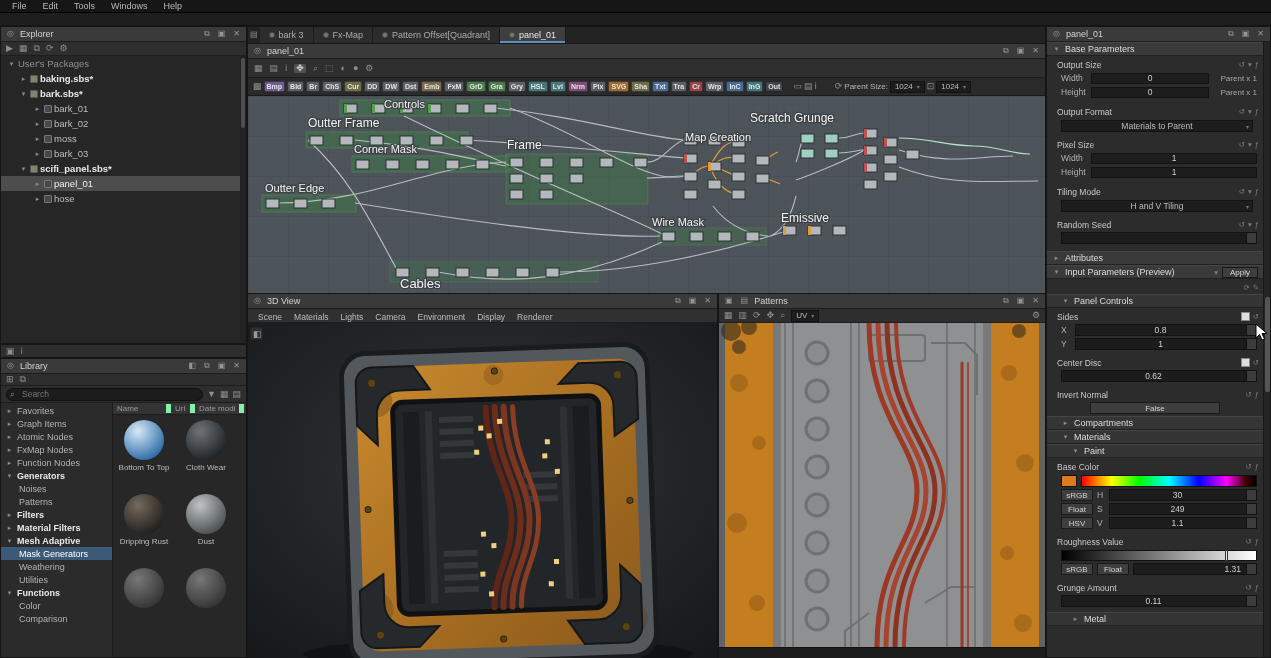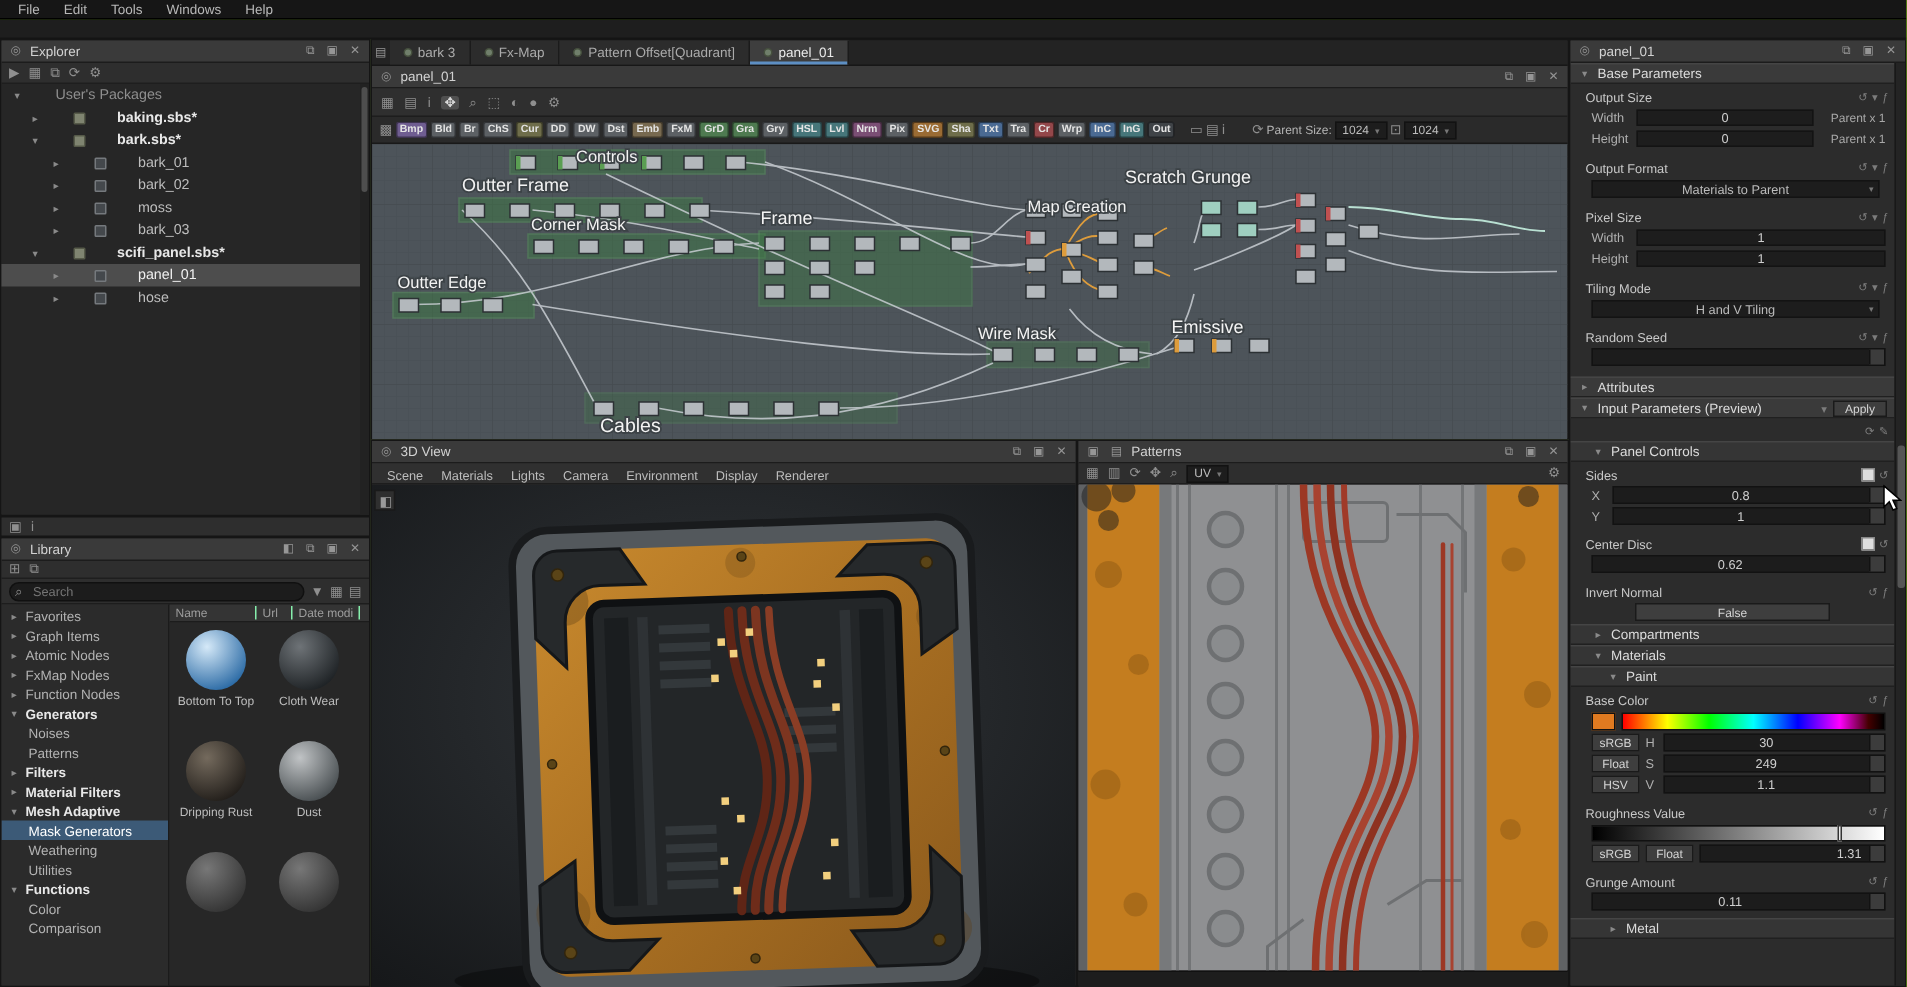--- a/index.html
+++ b/index.html
@@ -1,42 +1,42 @@
 <!DOCTYPE html>
 <html><head>
 <meta charset="utf-8">
 <style>
 *{box-sizing:border-box;margin:0;padding:0}
 body{margin:0;background:#0c0c0c}
-#app{position:relative;width:1271px;height:658px;background:#84cc16;font-family:"Liberation Sans",sans-serif;color:#c4c4c4;font-size:10px;overflow:hidden}
+#app{position:relative;width:1271px;height:658px;background:#a21caf;font-family:"Liberation Sans",sans-serif;color:#c4c4c4;font-size:10px;overflow:hidden}
 .menubar{position:absolute;left:0;top:0;width:100%;height:13px;background:#161616;display:flex;align-items:center;padding-left:4px;font-size:9px;color:#b8b8b8;z-index:40;border-bottom:1px solid #000}
 .menubar span{padding:0 8px;cursor:default}
 .strip{position:absolute;left:0;top:13px;width:100%;height:13px;background:#1e1e1e;border-bottom:1px solid #141414}
 .panel{position:absolute;background:#2a2a2a;border:1px solid #151515}
 .phead{height:15px;background:#3a3a3a;display:flex;align-items:center;gap:4px;padding:0 4px;font-size:9px;color:#d2d2d2;border-bottom:1px solid #1c1c1c}
 .grow{flex:1}
 .hicon{color:#969696;font-size:8px;line-height:1;padding:0 2px;cursor:pointer}
 .toolrow{height:14px;background:#2e2e2e;display:flex;align-items:center;gap:6px;padding:0 5px;border-bottom:1px solid #1e1e1e}
 .tico{color:#8f8f8f;font-size:9px;line-height:1;cursor:pointer}
 .tico.active{background:#505050;border-radius:2px;padding:0 2px;color:#ddd}
-.trow{height:15px;display:flex;align-items:center;gap:21px;font-size:9.5px;color:#bdbdbd;white-space:nowrap;cursor:default}
+.trow{height:15px;display:flex;align-items:center;gap:2px;font-size:9.5px;color:#bdbdbd;white-space:nowrap;cursor:default}
 .trow.sel{background:#4d4d4d;color:#f0f0f0}
 .tri{width:9px;color:#8a8a8a;font-size:7px;text-align:center;flex:none}
 .fico{width:8px;height:8px;background:#7f8470;border:1px solid #565a49;border-radius:1px;flex:none}
 .gico{width:8px;height:8px;background:#44484c;border:1px solid #75797d;border-radius:1px;flex:none}
 .bold{color:#e8e8e8;font-weight:bold}
 .dim{color:#8f8f8f}
 
 .lib-body{display:flex;height:calc(100% - 44px)}
 .lib-tree{width:112px;background:#2b2b2b;border-right:1px solid #1b1b1b;overflow:hidden;padding-top:1px}
 .lrow{height:13px;display:flex;align-items:center;gap:3px;font-size:9px;color:#b3b3b3;white-space:nowrap;cursor:default}
 .lrow.sel{background:#3c5a77;color:#fff}
 .lib-right{flex:1;display:flex;flex-direction:column;background:#272727;overflow:hidden}
 .cols{height:12px;background:#343434;display:flex;align-items:center;font-size:8px;color:#9d9d9d;border-bottom:1px solid #1c1c1c}
-.cols span{padding:0 4px;border-right:1px solid #86efac}
+.cols span{padding:0 4px;border-right:5px solid #86efac}
 .thumbs{flex:1;display:grid;grid-template-columns:1fr 1fr 1fr;align-content:start;overflow:hidden;padding-top:2px}
 .thumb{height:74px;display:flex;flex-direction:column;align-items:center;padding-top:3px;cursor:pointer}
 .sphere{width:40px;height:40px;border-radius:50%;background:radial-gradient(circle at 35% 28%,#777,#222)}
 .tlabel{font-size:8px;color:#bdbdbd;text-align:center;line-height:1.15;margin-top:3px;width:62px}
 .searchrow{height:17px;display:flex;align-items:center;gap:4px;padding:0 5px;background:#2e2e2e;border-bottom:1px solid #1d1d1d}
 .searchbox{position:relative;flex:1;height:13px}
 .searchbox input{width:100%;height:13px;background:#1c1c1c;border:1px solid #101010;border-radius:7px;color:#aaa;font-size:8.5px;padding:0 4px 1px 15px;outline:none}
 .mag{position:absolute;left:4px;top:1px;font-size:9px;color:#8a8a8a}
 
 .gtabs{display:flex;align-items:stretch;height:17px;background:#232323;border-bottom:1px solid #171717}

